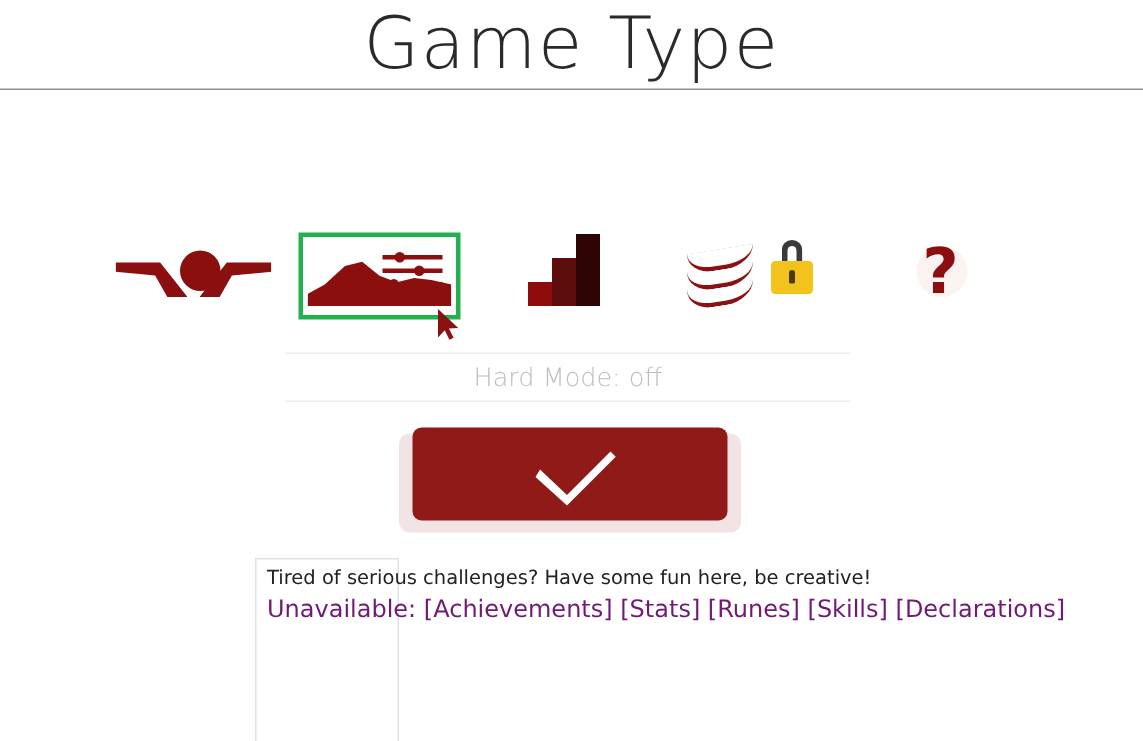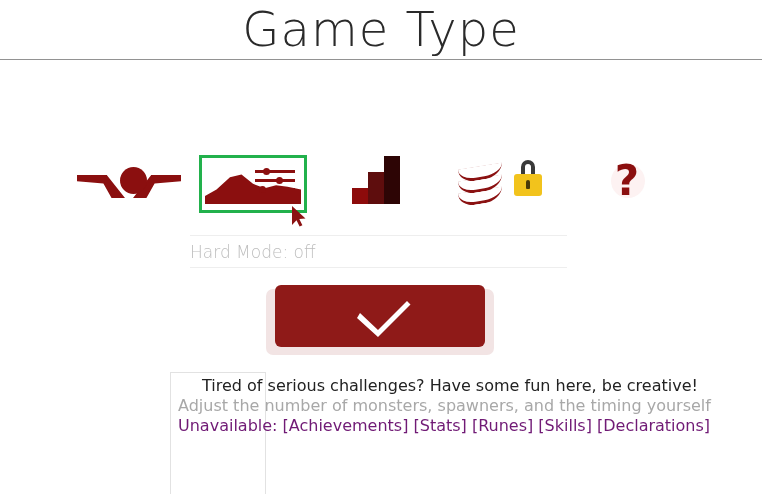--- a/index.html
+++ b/index.html
@@ -200,20 +200,21 @@
     width: 377px;
     height: 33px;
     border-top: 1px solid #eeeeee;
     border-bottom: 1px solid #eeeeee;
     box-sizing: border-box;
   }
   #hard-mode-label {
     position: absolute;
     left: 0; top: 0;
     width: 377px;
+    text-align: center;
     font-family: "DejaVu Sans", sans-serif;
     font-weight: 300;
     font-size: 17px;
     line-height: 33px;
     color: #bdbdbd;
     white-space: nowrap;
   }
 
   
   #confirm-shadow {
@@ -254,21 +255,21 @@
     position: absolute;
     left: 178px; top: 376px;
     width: 580px;
     font-family: "DejaVu Sans", sans-serif;
     font-size: 16px;
     line-height: 20px;
     white-space: nowrap;
   }
   .tip-line { display: block; }
   #tip-title  { font-weight: bold; color: #1f1f1f; font-size: 15px; }
-  #tip-desc   { color: #222222; font-size: 16px; margin-left: 24px; }
+  #tip-desc   { color: #222222; font-size: 13px; }
   #tip-sub    { color: #a8a8a8; font-size: 16px; }
   #tip-unavail{ color: #701a75; font-size: 16px; }
 </style>
 </head>
 <body>
 
 <div id="header">
   <div id="page-title">Game Type</div>
   <div id="header-rule"></div>
 </div>
@@ -352,15 +353,14 @@
 <div id="confirm-shadow"></div>
 <button id="confirm-button">
   <svg id="confirm-check" viewBox="0 0 210 62">
     <path d="M85 28 L103 45 L132 16 L135.5 19.5 L103 52 L82 33 Z" fill="#ffffff"></path>
   </svg>
 </button>
 
 <div id="tooltip"></div>
 <div id="tooltip-text">
   <span class="tip-line" id="tip-desc">Tired of serious challenges? Have some fun here, be creative!</span>
-  <span class="tip-line" id="tip-sub">Adjust the number of monsters, spawners, and the timing yourself</span>
   <span class="tip-line" id="tip-unavail">Unavailable: [Achievements] [Stats] [Runes] [Skills] [Declarations]</span>
 </div>
 
 </body></html>

